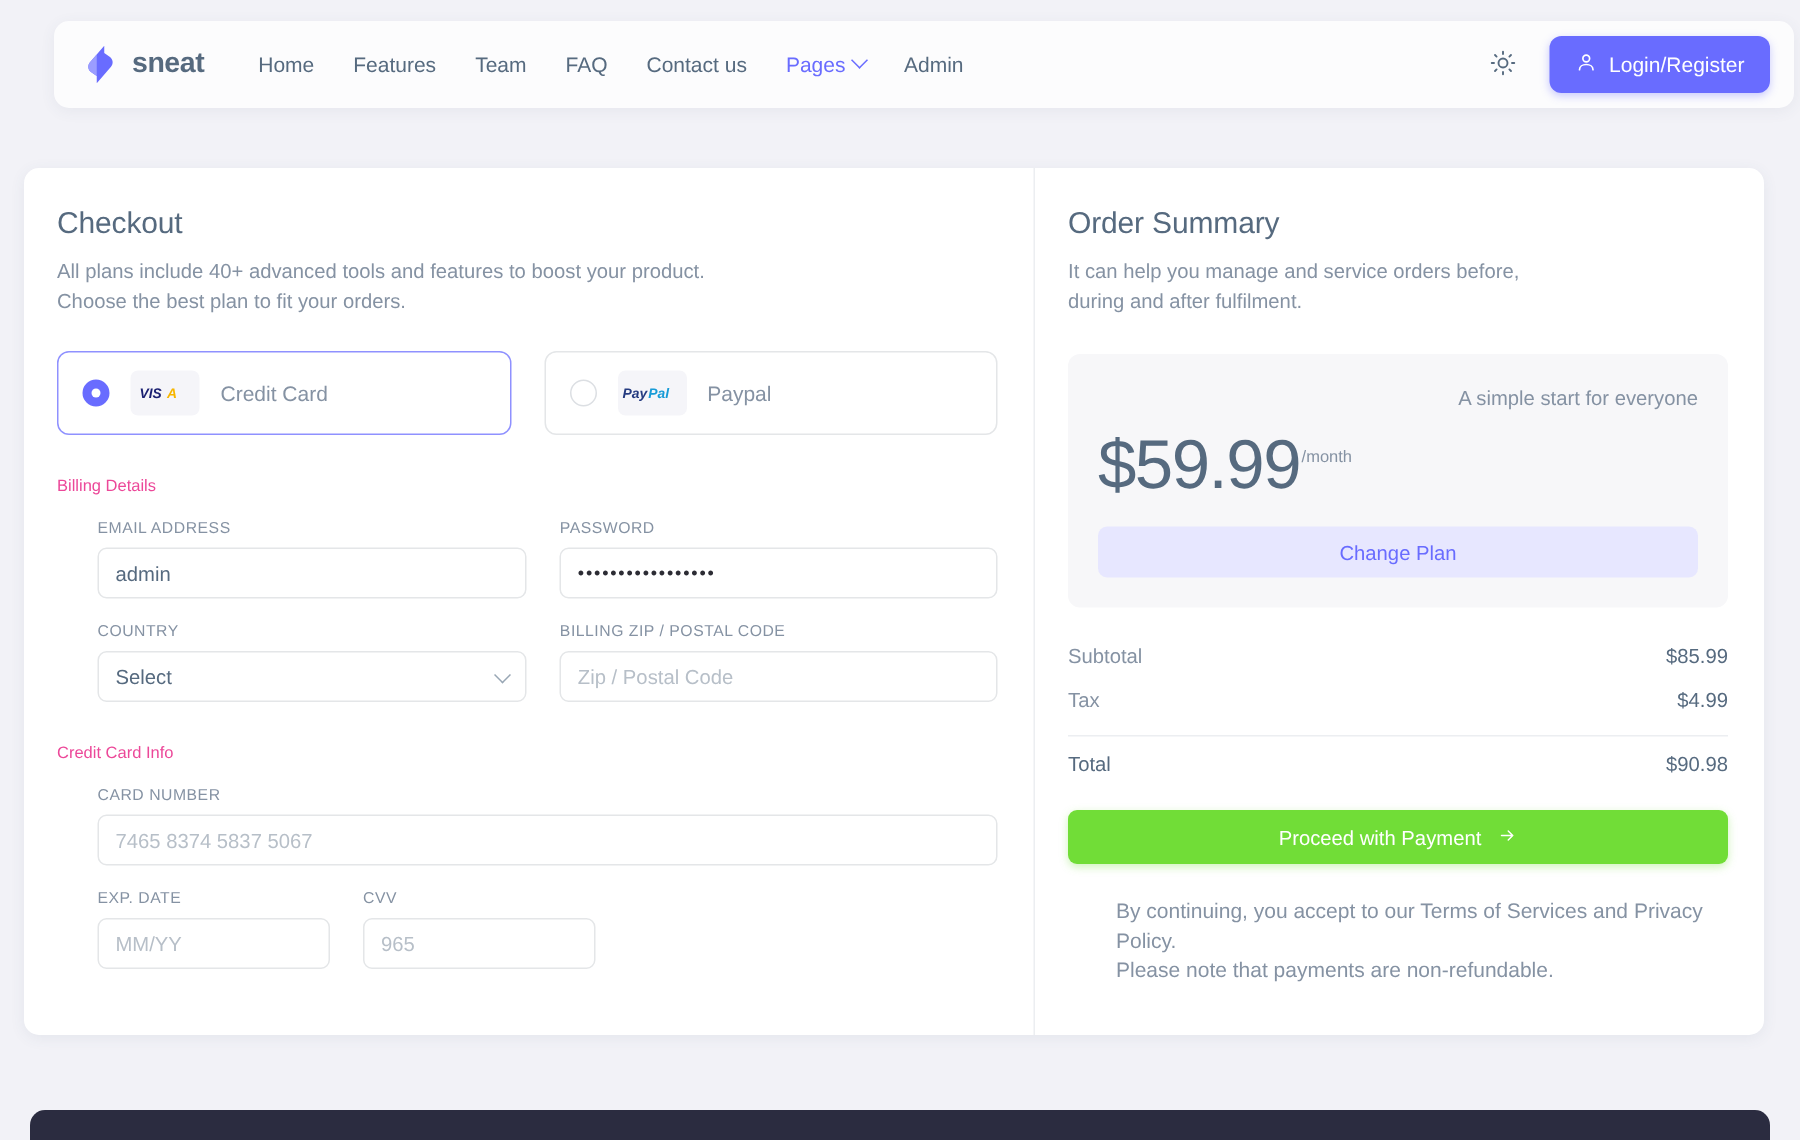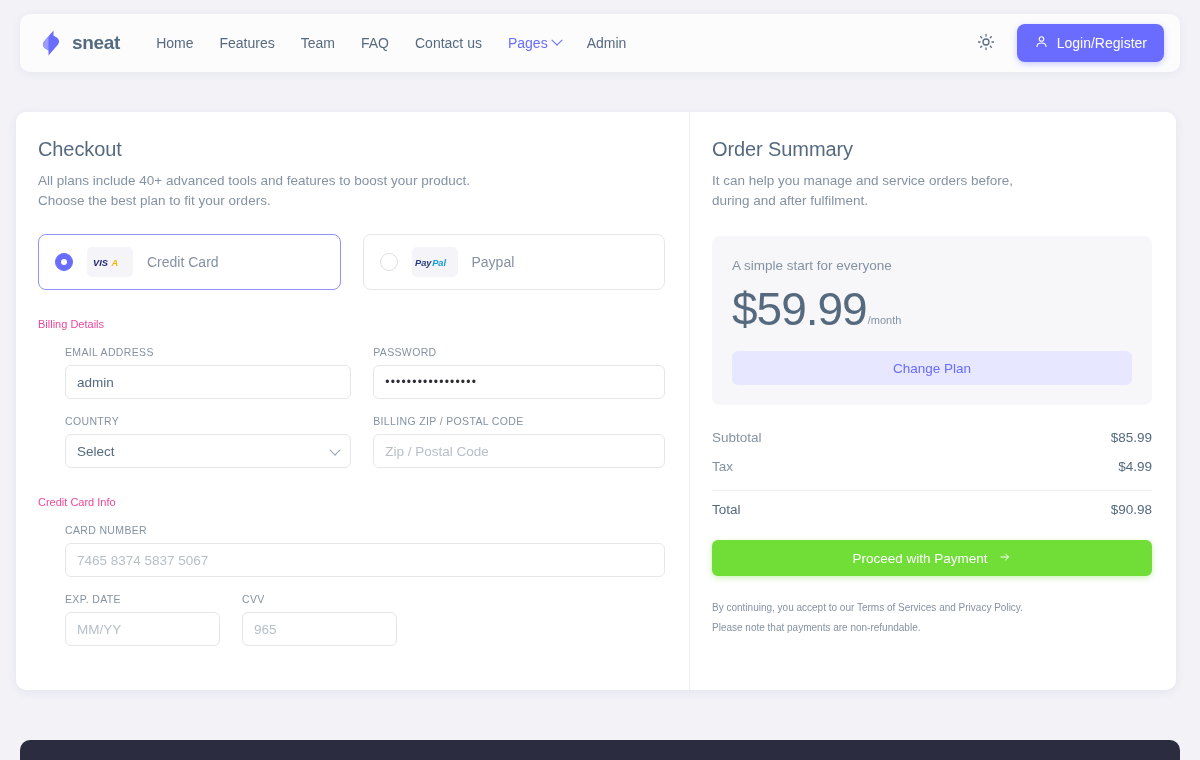--- a/index.html
+++ b/index.html
@@ -14,21 +14,21 @@
     background: #f2f2f7;
     font-family: "Liberation Sans", sans-serif;
     color: #566a7f;
     -webkit-font-smoothing: antialiased;
   }
 
   
   .navbar {
     position: absolute;
     top: 14px;
-    left: 20px;
+    left: 36px;
     width: 1160px;
     height: 58px;
     background: #fcfcfd;
     border-radius: 10px;
     box-shadow: 0 2px 10px rgba(67,89,113,0.07);
     display: flex;
     padding: 0 16px 0 20px;
   }
   .brand {
     display: flex;
@@ -251,25 +251,26 @@
   
   .plan-box {
     margin-top: 26px;
     background: #f7f7f9;
     border-radius: 8px;
     padding: 22px 20px 20px;
   }
   .plan-note {
     font-size: 13.5px;
     color: #8592a3;
+    text-align: right;
   }
   .price-line {
     margin-top: 10px;
     display: flex;
-    align-items: flex-end;
+    align-items: center;
   }
   .price-amount {
     font-size: 46px;
     line-height: 52px;
     font-weight: 400;
     color: #566a7f;
     letter-spacing: -1px;
   }
   .price-period {
     font-size: 11px;
@@ -318,23 +319,24 @@
     font-family: inherit;
     cursor: pointer;
     display: flex;
     align-items: center;
     justify-content: center;
     gap: 10px;
     box-shadow: 0 2px 6px rgba(113,221,55,0.35);
   }
   .terms {
     margin-top: 22px;
-    font-size: 10px;
+    font-size: 14px;
     line-height: 19.5px;
     color: #8592a3;
+    margin-left: 32px;
   }
 
   
   .footer {
     position: absolute;
     left: 20px;
     top: 740px;
     width: 1160px;
     height: 60px;
     background: #2b2c40;

